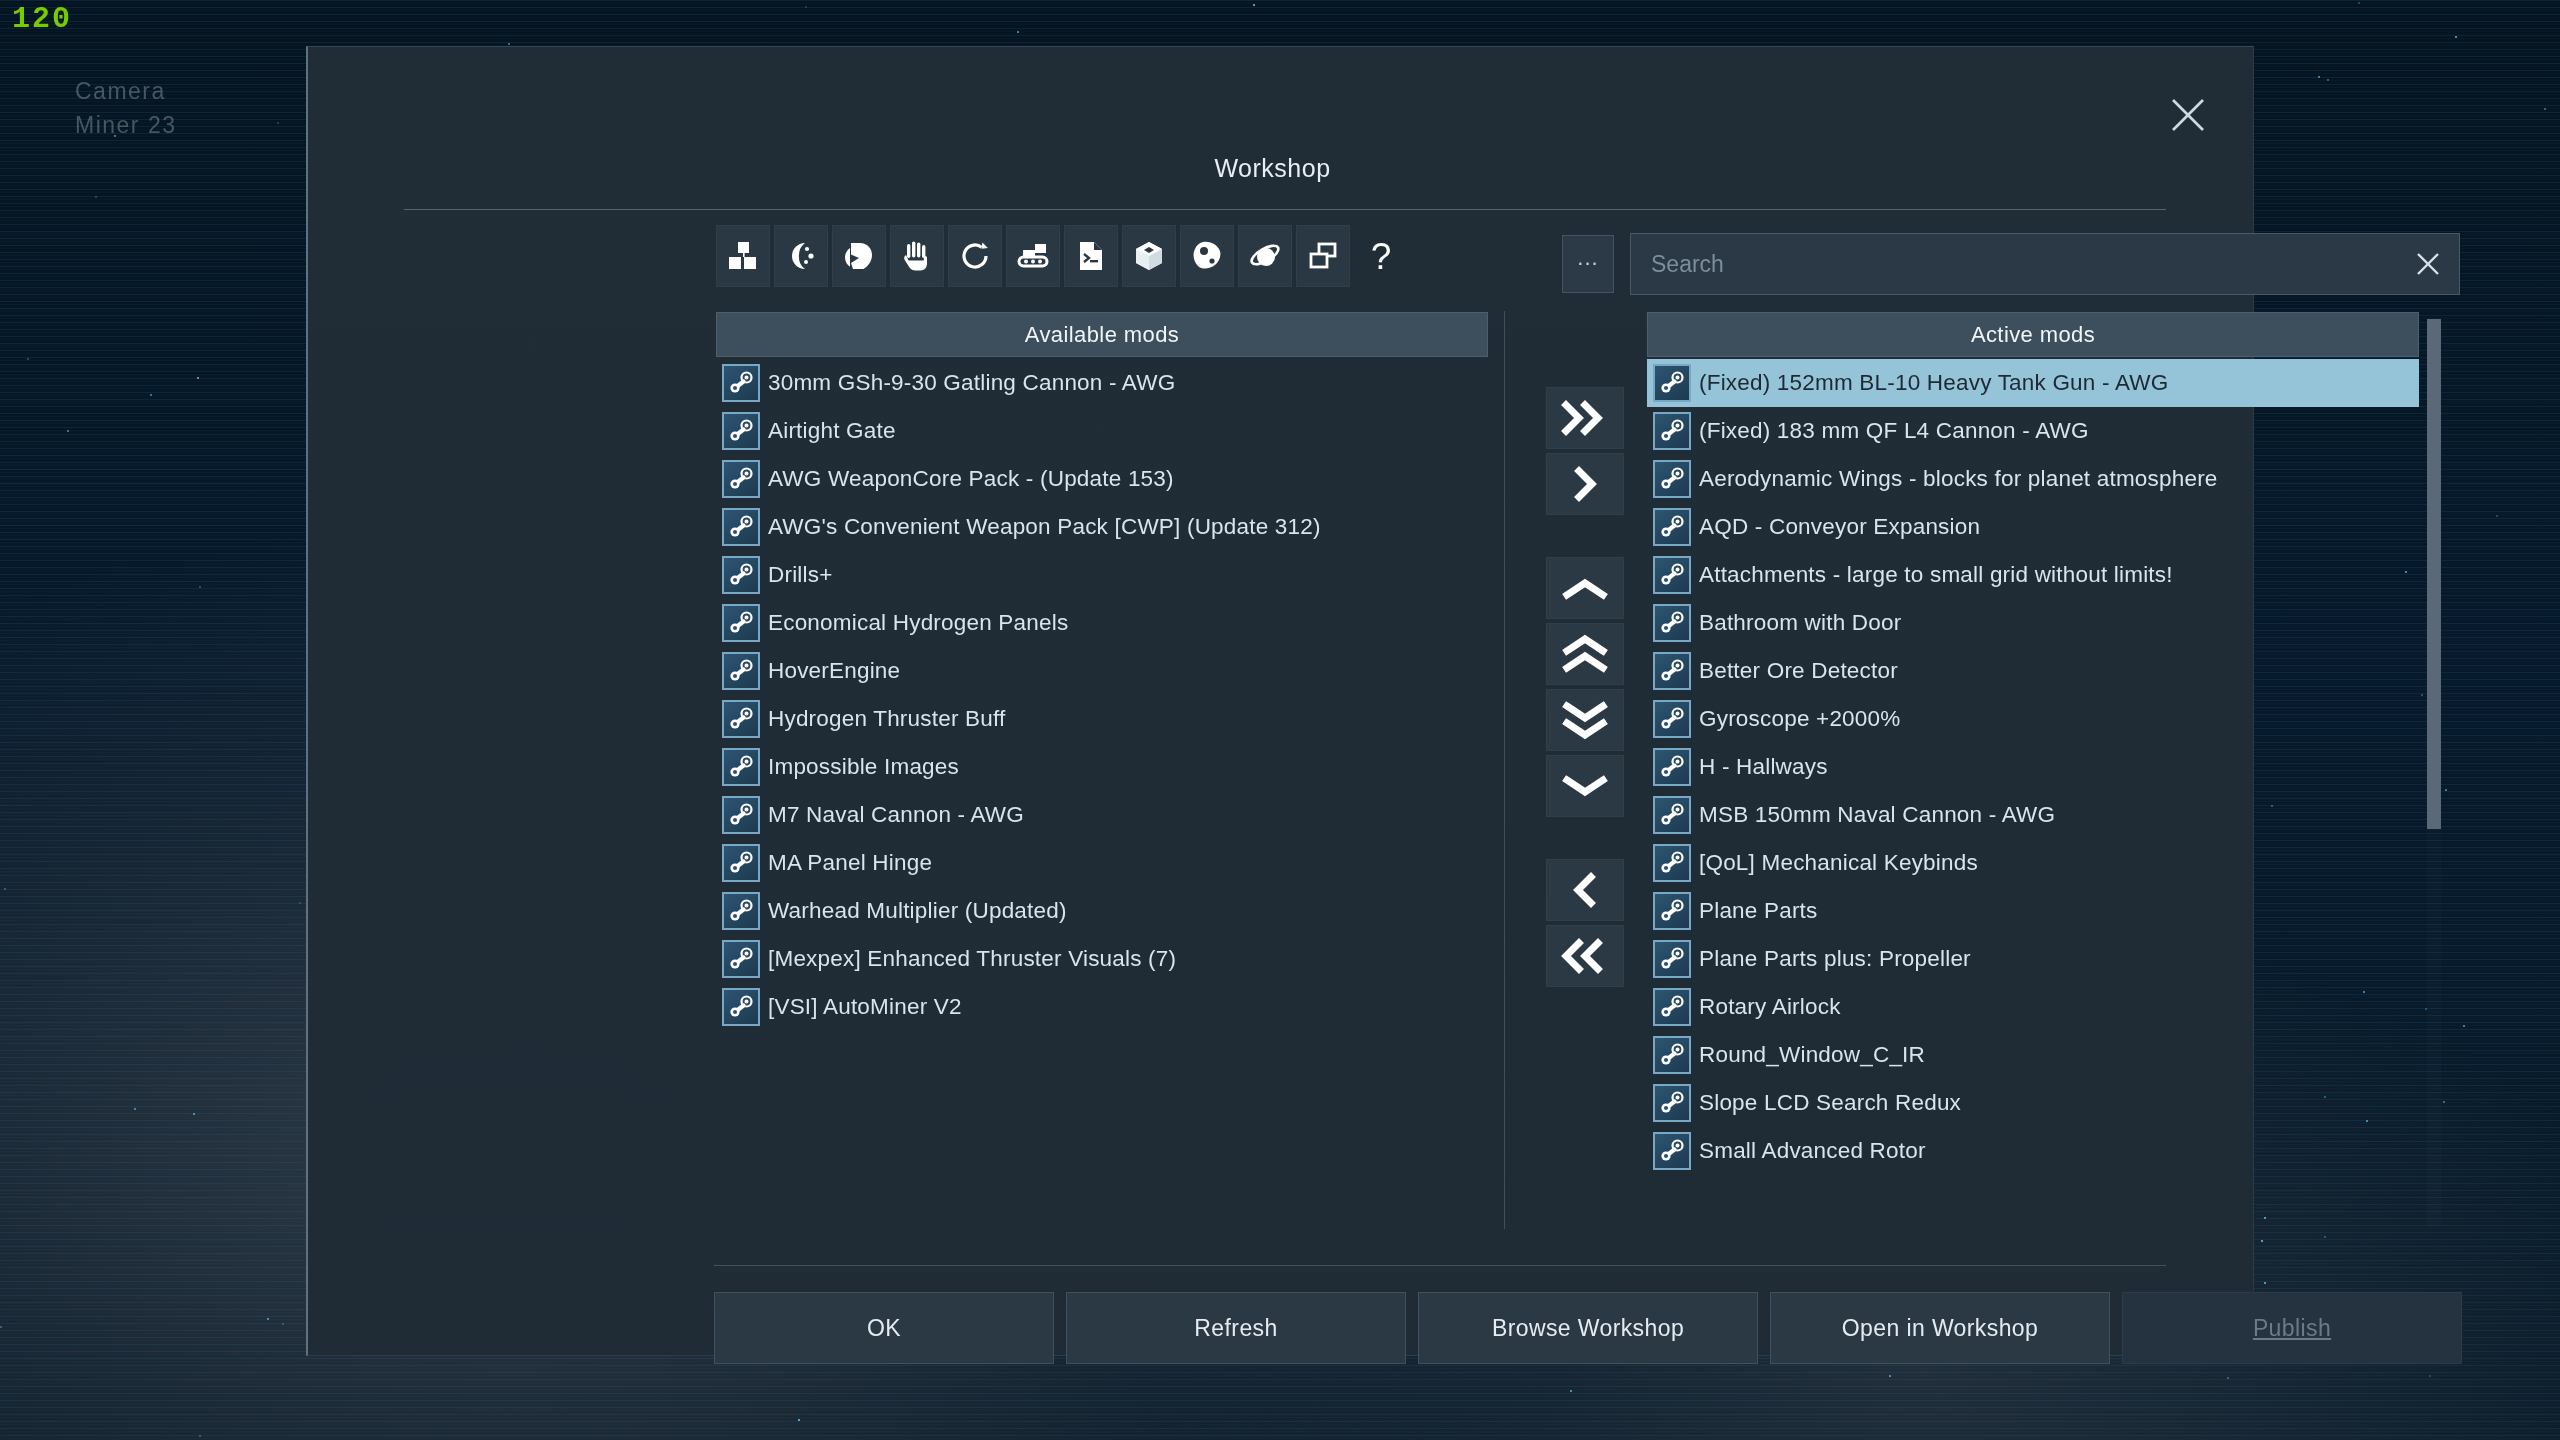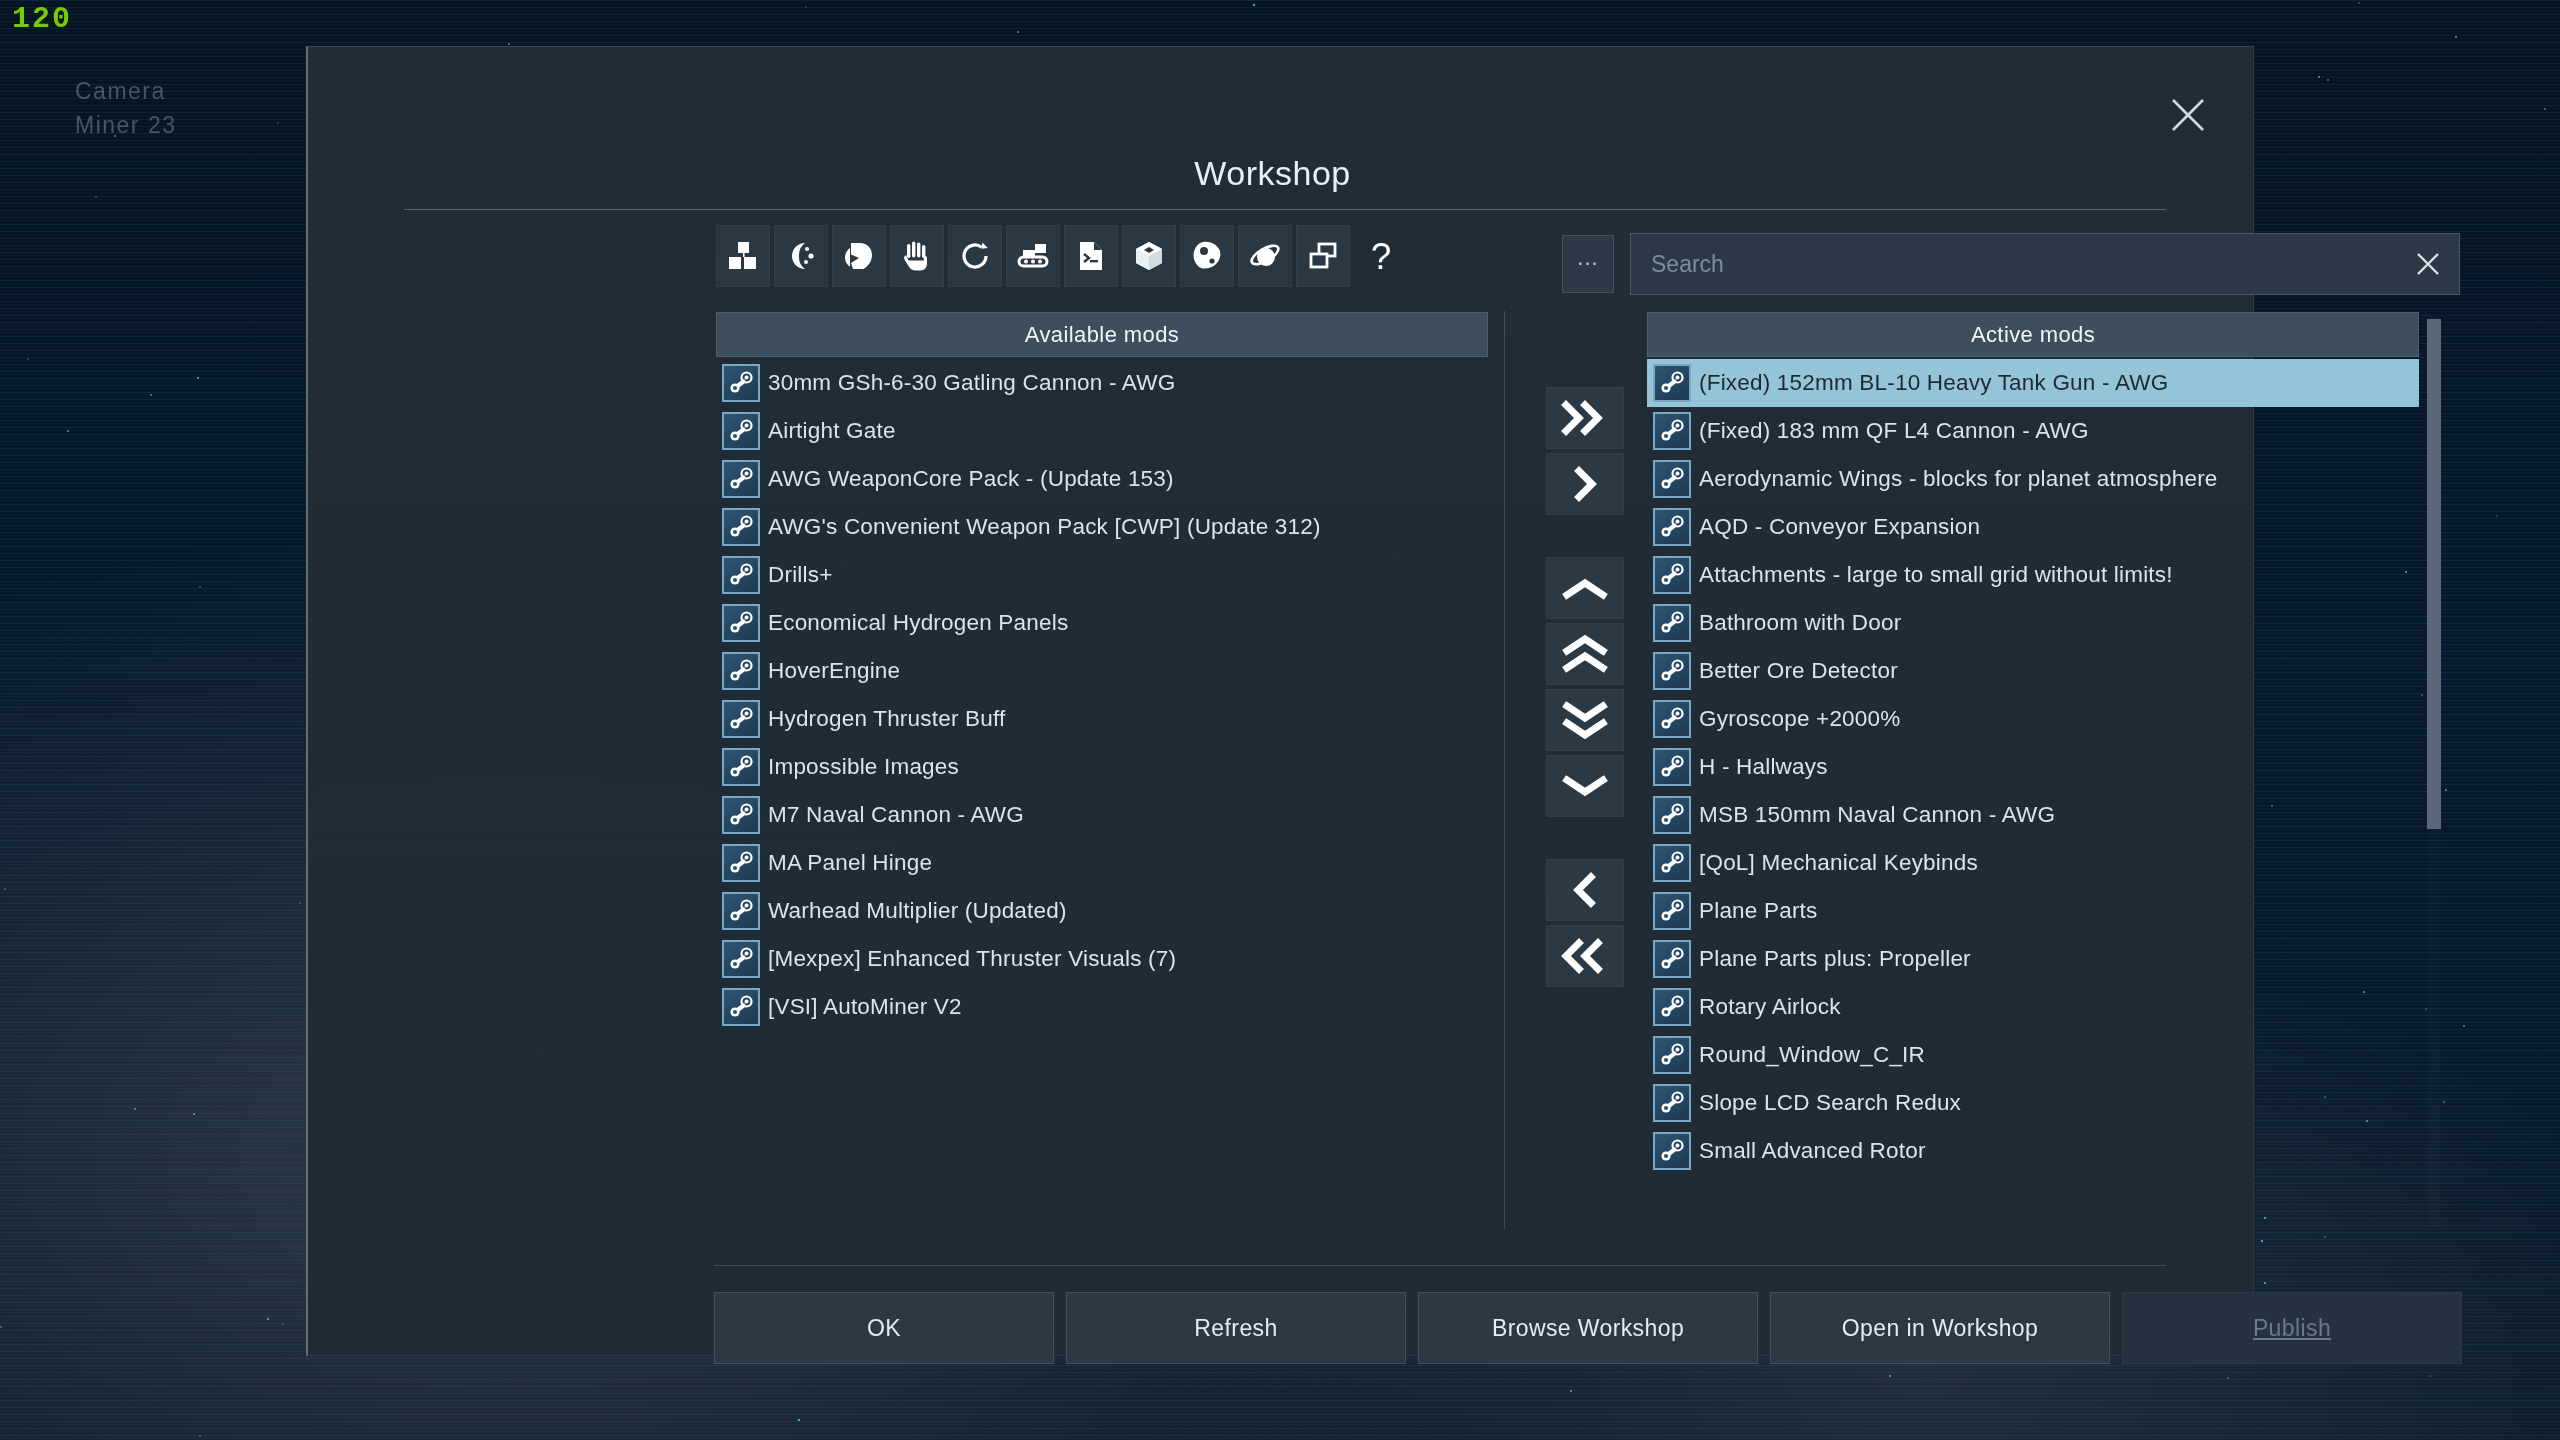--- a/index.html
+++ b/index.html
@@ -75,21 +75,21 @@
     border-top: 1px solid rgba(120,140,155,0.30);
     border-right: 1px solid rgba(90,108,122,0.25);
     border-bottom: 1px solid rgba(90,108,122,0.25);
   }
 
   #dialog-title {
     position: absolute;
     top: 107px;
     left: 0; right: 16px;
     text-align: center;
-    font-size: 34px;
+    font-size: 25px;
     color: #e9eef2;
     letter-spacing: 0.5px;
   }
   #title-rule {
     position: absolute;
     top: 162px;
     left: 96px;
     width: 1762px;
     height: 1px;
     background: rgba(150,170,185,0.45);
@@ -583,21 +583,21 @@
       <div class="mod-row">
         <span class="steam-icon">
           <svg width="26" height="26" viewBox="0 0 26 26">
             <circle cx="18.5" cy="7.5" r="5" fill="none" stroke="#fff" stroke-width="2.2"></circle>
             <circle cx="18.5" cy="7.5" r="2" fill="#fff"></circle>
             <path d="M15.5 11.5L9 16.5" stroke="#fff" stroke-width="4.2" stroke-linecap="round"></path>
             <circle cx="7" cy="18" r="4.6" fill="#fff"></circle>
             <circle cx="7" cy="18" r="2.1" fill="#2d5572"></circle>
           </svg>
         </span>
-        <span class="mod-label">30mm GSh-6-30 Gatling Cannon - AWG</span>
+        <span class="mod-label">30mm GSh-9-30 Gatling Cannon - AWG</span>
       </div>
       <div class="mod-row">
         <span class="steam-icon">
           <svg width="26" height="26" viewBox="0 0 26 26">
             <circle cx="18.5" cy="7.5" r="5" fill="none" stroke="#fff" stroke-width="2.2"></circle>
             <circle cx="18.5" cy="7.5" r="2" fill="#fff"></circle>
             <path d="M15.5 11.5L9 16.5" stroke="#fff" stroke-width="4.2" stroke-linecap="round"></path>
             <circle cx="7" cy="18" r="4.6" fill="#fff"></circle>
             <circle cx="7" cy="18" r="2.1" fill="#2d5572"></circle>
           </svg>

